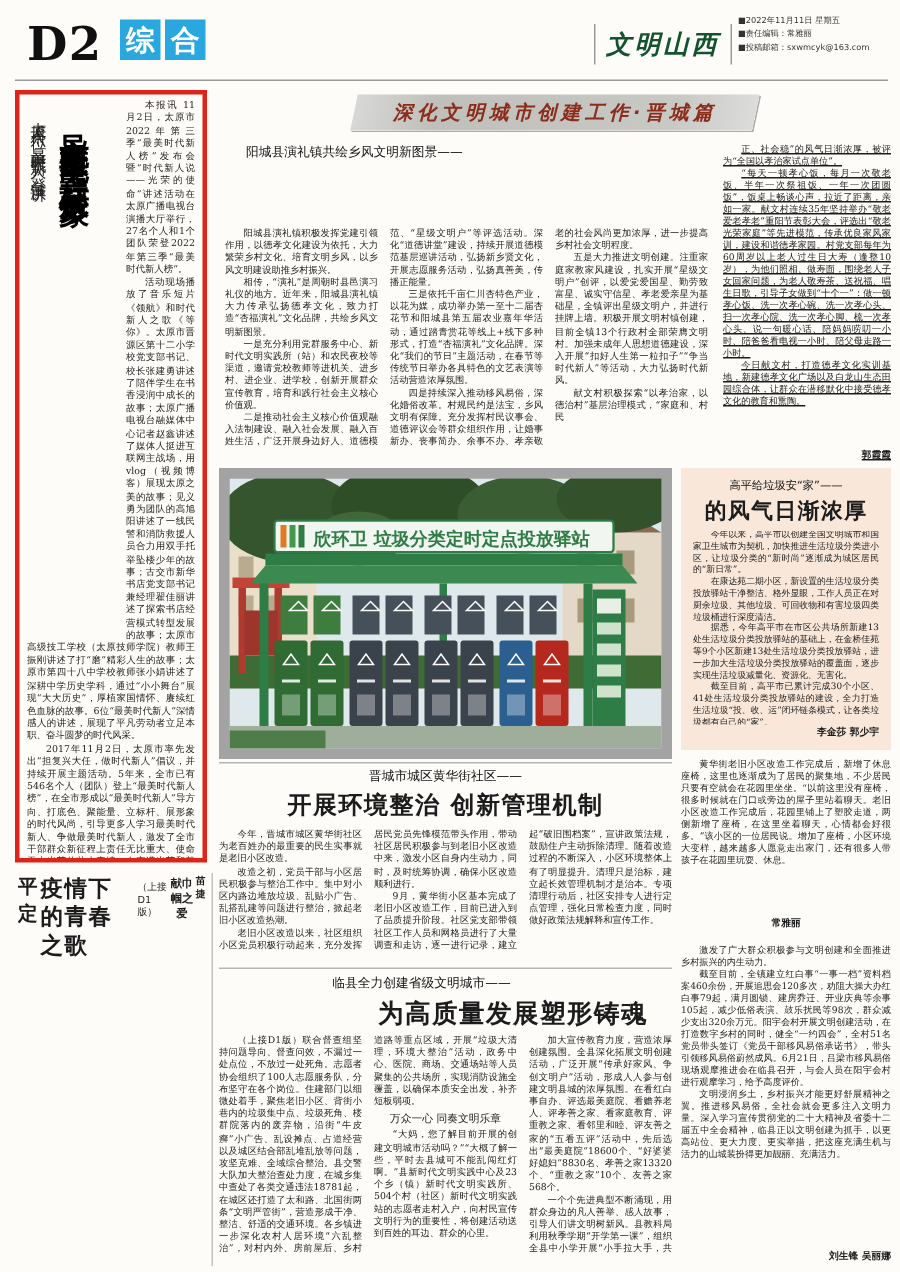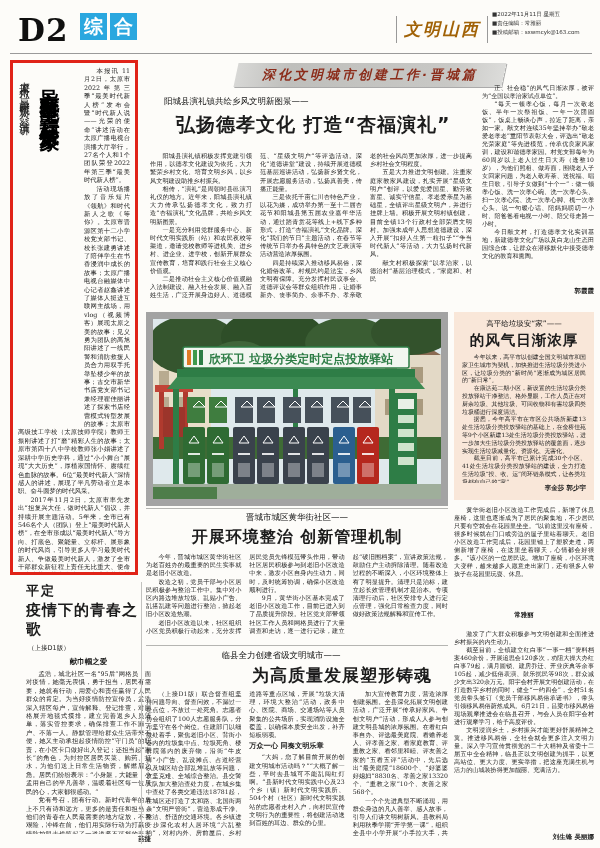--- a/index.html
+++ b/index.html
@@ -3,54 +3,54 @@
 <meta charset="utf-8">
 <style>
   * { margin:0; padding:0; box-sizing:border-box; }
   body { background:#e8e8e4; font-family:"DejaVu Sans", sans-serif; }
   .page { position:relative; width:600px; height:848px; background:#fdfcf9; margin:0 auto; overflow:hidden; color:#1c1c1c; }
 
   
   .pageno { position:absolute; left:18px; top:12px; font-family:"DejaVu Serif", serif; font-weight:bold; font-size:31px; color:#101010; letter-spacing:1px; }
   .section-boxes { position:absolute; left:80px; top:13px; display:flex; gap:3px; }
   .section-boxes .sq { width:27px; height:27px; background:#2aa7df; color:#fff; font-weight:bold; font-size:19px; display:flex; align-items:center; justify-content:center; }
-  .brand { position:absolute; left:396px; top:16px; color:#a16207; font-weight:bold; font-size:17px; font-style:italic; letter-spacing:2px; border-left:1px solid #999; border-right:1px solid #999; padding:2px 7px; }
+  .brand { position:absolute; left:396px; top:16px; color:#14532d; font-weight:bold; font-size:17px; font-style:italic; letter-spacing:2px; border-left:1px solid #999; border-right:1px solid #999; padding:2px 7px; }
   .head-meta { position:absolute; left:492px; top:10px; font-size:5.5px; line-height:9px; color:#333; }
   .head-rule { position:absolute; left:10px; top:53px; width:582px; height:1px; background:#9a9a9a; }
 
   
   .redbox { position:absolute; left:10px; top:60px; width:128px; height:515px; border:3px solid #e02318; padding:4px 5px; overflow:hidden; background:#fdfcf9; }
   .vert-block { float:left; width:66px; height:358px; display:flex; flex-direction:row; gap:5px; padding-top:6px; }
   .vkicker { writing-mode:vertical-rl; font-size:10.5px; letter-spacing:2px; color:#222; height:340px; }
   .vheadline { writing-mode:vertical-rl; font-size:20px; font-weight:bold; letter-spacing:3px; color:#000; height:350px; }
   .smalltext { font-size:6.3px; line-height:8.4px; text-align:justify; color:#1c1c1c; font-family:"DejaVu Serif", serif; }
   .smalltext p { text-indent:2em; margin:0; }
   .byline-r { text-align:right; font-weight:bold; font-size:6.5px; margin-top:1px; }
 
   
-  .pingding { position:absolute; left:12px; top:582px; width:125px; height:262px; overflow:hidden; display:flex; flex-direction:column;margin-left:14px; }
+  .pingding { position:absolute; left:12px; top:582px; width:125px; height:262px; overflow:hidden; display:flex; flex-direction:row; }
   .pd-region { font-size:13px; font-weight:bold; letter-spacing:2px; }
   .pd-headline { font-size:15px; font-weight:bold; letter-spacing:1px; margin-top:1px; }
   .pd-cont { font-size:6.5px; margin:5px 0 2px 2px; }
   .pd-sub { font-size:7.5px; font-weight:bold; text-align:center; margin:2px 0 3px; }
   .pd-body { flex:1; overflow:hidden; }
 
   
   .banner { position:absolute; left:146px; top:60px; width:448px; height:30px; display:flex; align-items:center; justify-content:center; }
   .banner .brush { position:relative; background:linear-gradient(90deg,#d8d8d6,#bfbfbc 20%,#c8c8c5 80%,#dcdcda); transform:skewX(-12deg); padding:3px 26px; box-shadow:1px 1px 0 #aaa; }
   .banner .brush span { display:block; transform:skewX(12deg); font-size:13px; font-weight:bold; letter-spacing:3px; color:#8c2d1b; font-style:italic; }
 
   
   .artA-head { position:absolute; left:150px; top:96px; width:322px; }
   .kicker { font-size:8.5px; color:#111; }
   .artA-head .kicker { margin-left:14px; }
   .artA-head .headline { font-size:19px; font-weight:bold; letter-spacing:1px; margin:4px 0 0 26px; }
   .artA-body { position:absolute; left:150px; top:152px; width:322px; height:156px; column-count:3; column-gap:8px; overflow:hidden; }
   .col4 { position:absolute; display:flex; flex-direction:column; overflow:hidden; }
-  .colA4 { left:482px; top:84px; width:112px; height:212px; }
+  .colA4 { left:482px; top:96px; width:112px; height:212px;text-decoration:underline; }
   .col4 .flow { flex:1; overflow:hidden; }
 
   
   .photo-frame { position:absolute; left:146px; top:312px; width:302px; height:194px; background:#a3a3a3; padding:7px; }
   .photo-frame svg { display:block; }
   .pinkbox { position:absolute; left:454px; top:312px; width:140px; height:188px; background:#f9e7d9; padding:7px 8px; display:flex; flex-direction:column; overflow:hidden; }
   .pinkbox .kicker { text-align:center; font-size:7.5px; }
   .pinkbox .headline { text-align:center; font-size:14.5px; font-weight:bold; letter-spacing:1px; margin:2px 0 4px; }
   .pinkbox .flow { flex:1; overflow:hidden; }
   .pink-small { font-size:5.9px; line-height:7.8px; }
@@ -60,21 +60,21 @@
   .artB-head { position:absolute; left:146px; top:512px; width:302px; text-align:center; }
   .artB-head .headline { font-size:16px; font-weight:bold; letter-spacing:1px; margin-top:3px; }
   .artB-body { position:absolute; left:146px; top:553px; width:302px; height:88px; column-count:3; column-gap:8px; overflow:hidden; }
   .colB4 { left:454px; top:506px; width:140px; height:114px;align-items:center; }
 
   
   .artC-head { position:absolute; left:130px; top:650px; width:302px; text-align:center; }
   .artC-head .headline { font-size:17px; font-weight:bold; letter-spacing:1px; margin-top:2px;text-align:right; }
   .artC-body { position:absolute; left:146px; top:690px; width:302px; height:152px; column-count:3; column-gap:8px; overflow:hidden; }
   .colC4 { left:454px; top:630px; width:140px; height:212px; }
-  .flow-subhead { font-size:7.2px; font-weight:bold; text-align:left; margin:3px 0; text-indent:0; font-family:"DejaVu Sans", sans-serif; }
+  .flow-subhead { font-size:7.2px; font-weight:normal; text-align:center; margin:3px 0; text-indent:0; font-family:"DejaVu Sans", sans-serif; }
 
   .vrule { position:absolute; width:1px; background:#c2c2bf; }
 </style>
 </head>
 <body>
 
 <div class="page">
 
   <div class="pageno">D2</div>
   <div class="section-boxes">
@@ -116,21 +116,20 @@
   <div class="vrule" style="left:141px; top:582px; height:262px;"></div>
 
   <div class="banner">
     <div class="brush">
       <span>深化文明城市创建工作·晋城篇</span>
     </div>
   </div>
 
   <div class="artA-head">
     <div class="kicker">阳城县演礼镇共绘乡风文明新图景——</div>
-    <div class="headline">弘扬德孝文化 打造“杏福演礼”</div>
   </div>
   <div class="artA-body smalltext" style="font-size:6.2px; line-height:8.2px;">
       <p>阳城县演礼镇积极发挥党建引领作用，以德孝文化建设为依托，大力繁荣乡村文化、培育文明乡风，以乡风文明建设助推乡村振兴。</p>
       <p>相传，“演礼”是周朝时县邑演习礼仪的地方。近年来，阳城县演礼镇大力传承弘扬德孝文化，致力打造“杏福演礼”文化品牌，共绘乡风文明新图景。</p>
       <p>一是充分利用党群服务中心、新时代文明实践所（站）和农民夜校等渠道，邀请党校教师等进机关、进乡村、进企业、进学校，创新开展群众宣传教育，培育和践行社会主义核心价值观。</p>
       <p>二是推动社会主义核心价值观融入法制建设、融入社会发展、融入百姓生活，广泛开展身边好人、道德模范、“星级文明户”等评选活动。深化“道德讲堂”建设，持续开展道德模范基层巡讲活动，弘扬新乡贤文化，开展志愿服务活动，弘扬真善美，传播正能量。</p>
       <p>三是依托千亩仁川杏特色产业，以花为媒，成功举办第一至十二届杏花节和阳城县第五届农业嘉年华活动，通过踏青赏花等线上+线下多种形式，打造“杏福演礼”文化品牌。深化“我们的节日”主题活动，在春节等传统节日举办各具特色的文艺表演等活动营造浓厚氛围。</p>
       <p>四是持续深入推动移风易俗，深化婚俗改革。村规民约是法宝，乡风文明有保障。充分发挥村民议事会、道德评议会等群众组织作用，让婚事新办、丧事简办、余事不办、孝亲敬老的社会风尚更加浓厚，进一步提高乡村社会文明程度。</p>
       <p>五是大力推进文明创建。注重家庭家教家风建设，扎实开展“星级文明户”创评，以爱党爱国星、勤劳致富星、诚实守信星、孝老爱亲星为基础星，全镇评出星级文明户，并进行挂牌上墙。积极开展文明村镇创建，目前全镇13个行政村全部荣膺文明村。加强未成年人思想道德建设，深入开展“扣好人生第一粒扣子”“争当时代新人”等活动，大力弘扬时代新风。</p>
       <p>献文村积极探索“以孝治家，以德治村”基层治理模式，“家庭和、村民</p>

